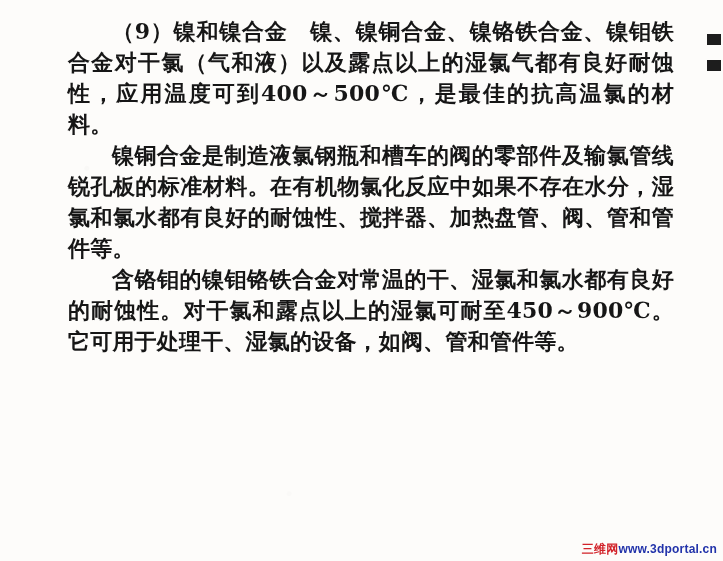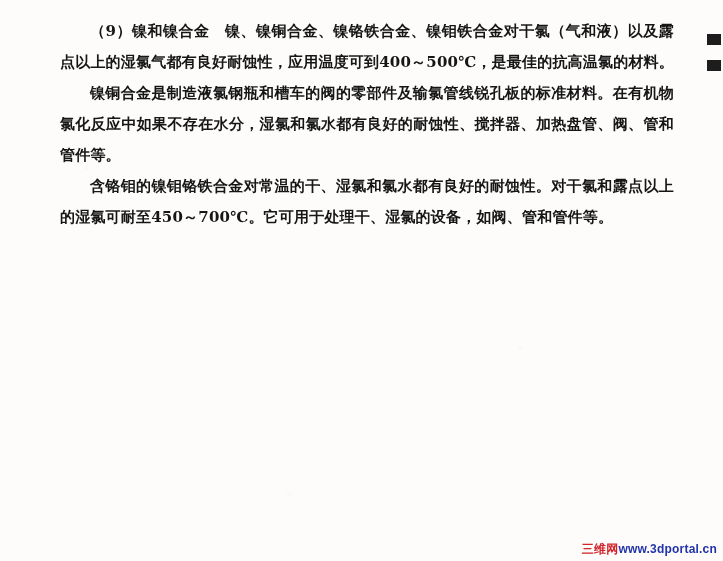--- a/index.html
+++ b/index.html
@@ -44,22 +44,22 @@
     height: 11px;
     background: #1d1d1d;
   }
   .text-col {
     position: absolute;
     left: 56px;
     top: 16px;
     width: 618px;
   }
   p.para {
-    margin: 0 0 0 4px;
-    font-size: 15px;
+    margin: 0 0 0 12px;
+    font-size: 22px;
     line-height: 31px;
     color: #161616;
     letter-spacing: 0.2px;
     text-align: justify;
     text-justify: inter-character;
     font-family: "DejaVu Serif", serif;
     font-weight: 600;
   }
   p.indent {
     text-indent: 2em;
@@ -86,20 +86,20 @@
 <div class="page">
 
   <div class="edge-marks">
     <div class="edge-mark" style="top:34px;"></div>
     <div class="edge-mark" style="top:60px;"></div>
   </div>
 
   <div class="text-col">
     <p class="para indent">（9）镍和镍合金　镍、镍铜合金、镍铬铁合金、镍钼铁合金对干氯（气和液）以及露点以上的湿氯气都有良好耐蚀性，应用温度可到400～500℃，是最佳的抗高温氯的材料。</p>
     <p class="para indent">镍铜合金是制造液氯钢瓶和槽车的阀的零部件及输氯管线锐孔板的标准材料。在有机物氯化反应中如果不存在水分，湿氯和氯水都有良好的耐蚀性、搅拌器、加热盘管、阀、管和管件等。</p>
-    <p class="para indent">含铬钼的镍钼铬铁合金对常温的干、湿氯和氯水都有良好的耐蚀性。对干氯和露点以上的湿氯可耐至450～700℃。它可用于处理干、湿氯的设备，如阀、管和管件等。</p>
+    <p class="para indent">含铬钼的镍钼铬铁合金对常温的干、湿氯和氯水都有良好的耐蚀性。对干氯和露点以上的湿氯可耐至450～900℃。它可用于处理干、湿氯的设备，如阀、管和管件等。</p>
   </div>
 
   <div class="watermark">
     <span class="wm-cn">三维网</span><span class="wm-url">www.3dportal.cn</span>
   </div>
 
 </div>
 
 </body></html>

